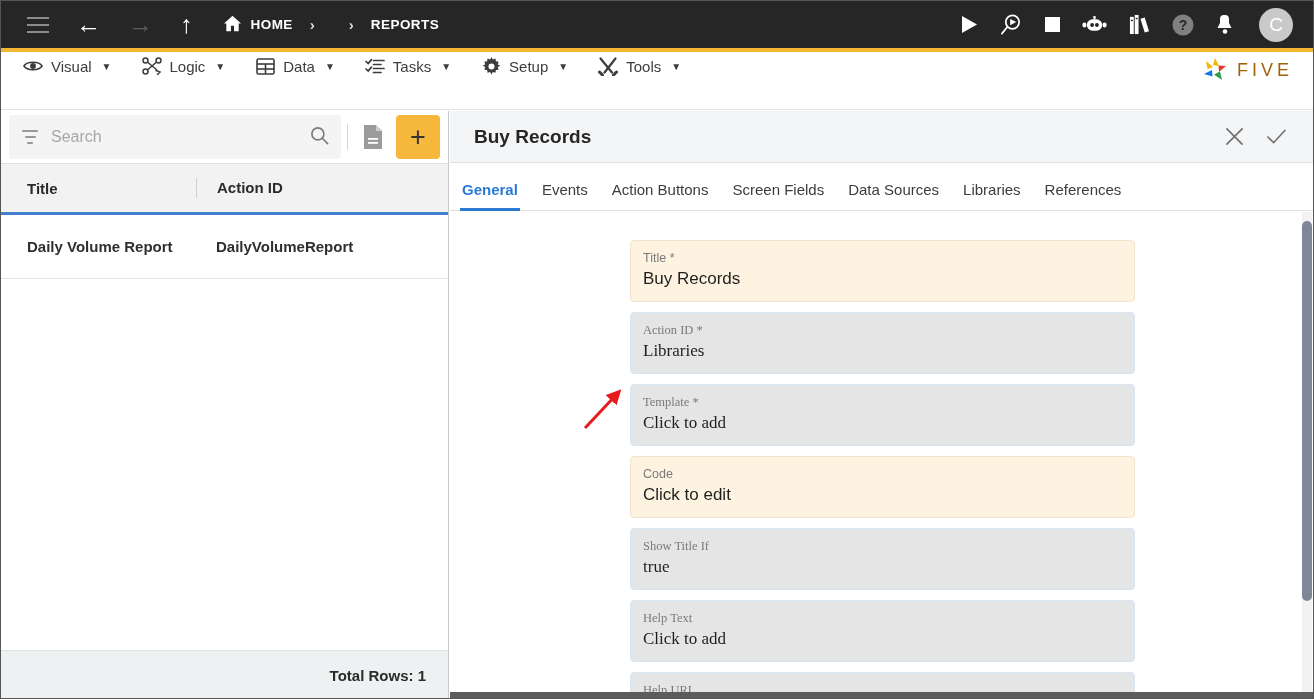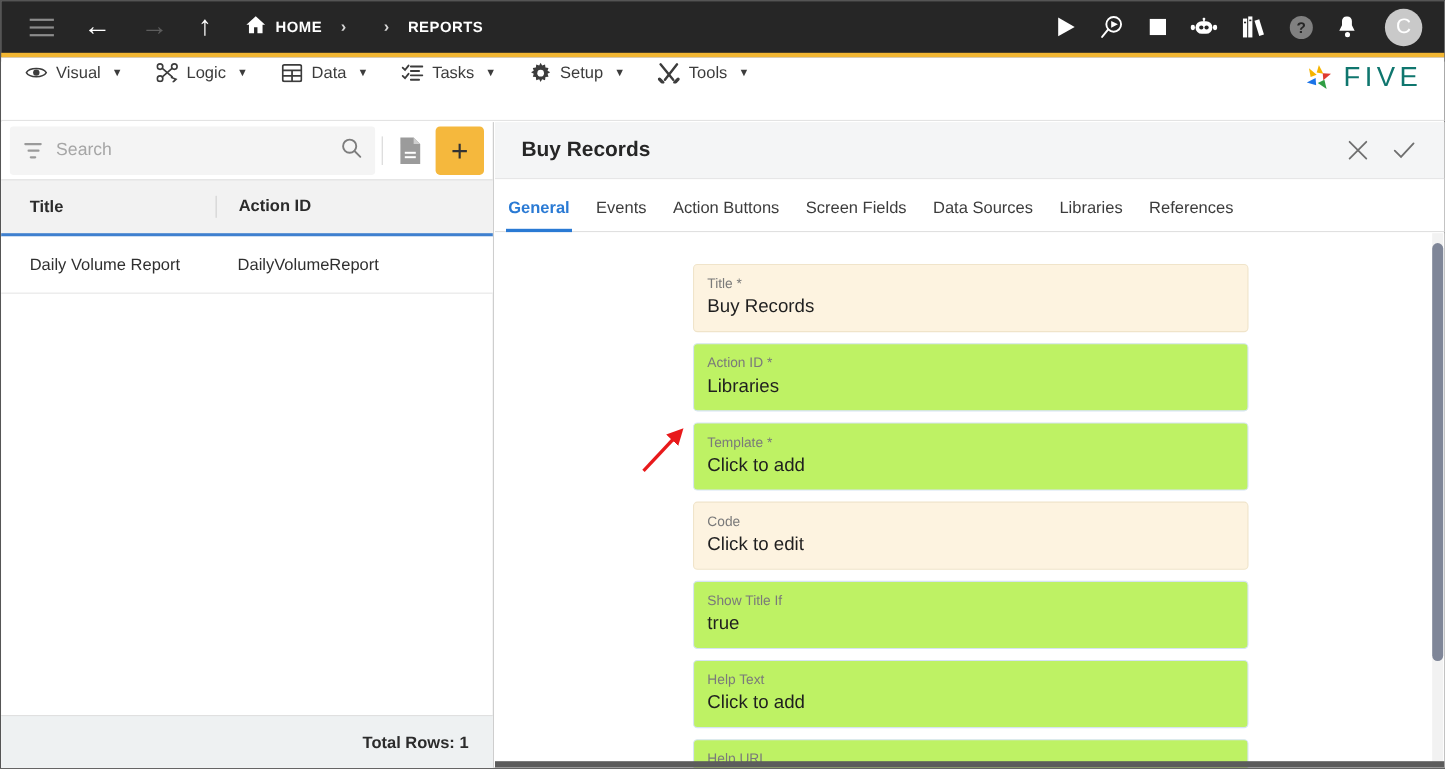--- a/index.html
+++ b/index.html
@@ -55,21 +55,21 @@
   }
   .menu-item {
     display: flex; align-items: center; gap: 8px;
     margin-left: 30px; cursor: pointer; color: #3c3c3c;
     font-size: 15px;
   }
   .menu-item:first-child { margin-left: 22px; }
   .menu-caret { font-size: 10px; color: #3c3c3c; margin-left: 2px; }
   .menu-ic { width: 20px; height: 20px; display:flex; align-items:center; justify-content:center; color:#3c3c3c; }
   .brand { margin-left: auto; padding-right: 22px; display: flex; align-items: center; gap: 7px; }
-  .brand-word { font-size: 25px; letter-spacing: 4px; color: #0f766e; font-weight: 300; }
+  .brand-word { font-size: 18px; letter-spacing: 4px; color: #a16207; font-weight: 300; }
 
   
   .leftpanel {
     position: absolute; top: 110px; left: 0;
     width: 448px; height: 589px;
     background: #ffffff;
     border-right: 1px solid #c9c9c9;
   }
   .searchrow {
     height: 52px; display: flex; align-items: center;
@@ -95,22 +95,22 @@
     cursor:pointer; color:#333; font-size: 27px; line-height: 1; font-weight: 300;
   }
   .tbl-head {
     height: 52px; background: #f2f2f2; display: flex; align-items: center;
     border-bottom: 3px solid #3f80cf; border-top: 1px solid #e0e0e0;
   }
   .th { font-size: 15px; font-weight: bold; color: #2b2b2b; }
   .th.c1 { width: 195px; padding-left: 26px; }
   .th.c2 { padding-left: 20px; border-left: 1px solid #d0d0d0; height: 20px; line-height: 20px; }
   .tbl-row {
-    height: 52px; display: flex; align-items: center;
-    border-bottom: 1px solid #e6e6e6; background: #fff; cursor: pointer;
+    height: 64px; display: flex; align-items: center;
+    border-bottom: 1px solid #e6e6e6; background: #fff; cursor: pointer; font-weight: bold;
   }
   .td { font-size: 15px; color: #2f2f2f; }
   .td.c1 { width: 195px; padding-left: 26px; }
   .td.c2 { padding-left: 20px; }
   .tbl-footer {
     position: absolute; bottom: 0; left: 0; width: 447px; height: 50px;
     background: #eef1f2; border-top: 1px solid #e0e0e0;
     display: flex; align-items: center; justify-content: flex-end;
     padding-right: 22px;
   }
@@ -144,21 +144,21 @@
   .form-area {
     position: absolute; top: 101px; left: 0; width: 865px; height: 488px;
     overflow: hidden; background: #fff;
   }
   .form-inner { padding-top: 28px; }
   .field {
     width: 505px; margin: 0 auto 10px auto;
     border-radius: 4px; padding: 9px 12px 0 12px;
     border: 1px solid #dfe6ee;
   }
-  .field.blue { background: #bef264; border-color: #d6e4f3; }
+  .field.blue { background: #e5e5e5; border-color: #d6e4f3; font-family: Liberation Serif, serif; }
   .field.cream { background: #fdf3e0; border-color: #f0e4ca; }
   .field-label { font-size: 12.5px; color: #7a7a7a; line-height: 16px; }
   .req { color: #7a7a7a; }
   .field-value {
     font-size: 17px; color: #1f1f1f; line-height: 26px;
     padding-bottom: 9px; min-height: 35px;
   }
   .field.empty .field-value { min-height: 34px; }
   .scrollbar-track {
     position: absolute; top: 101px; right: 3px; width: 10px; height: 487px;

